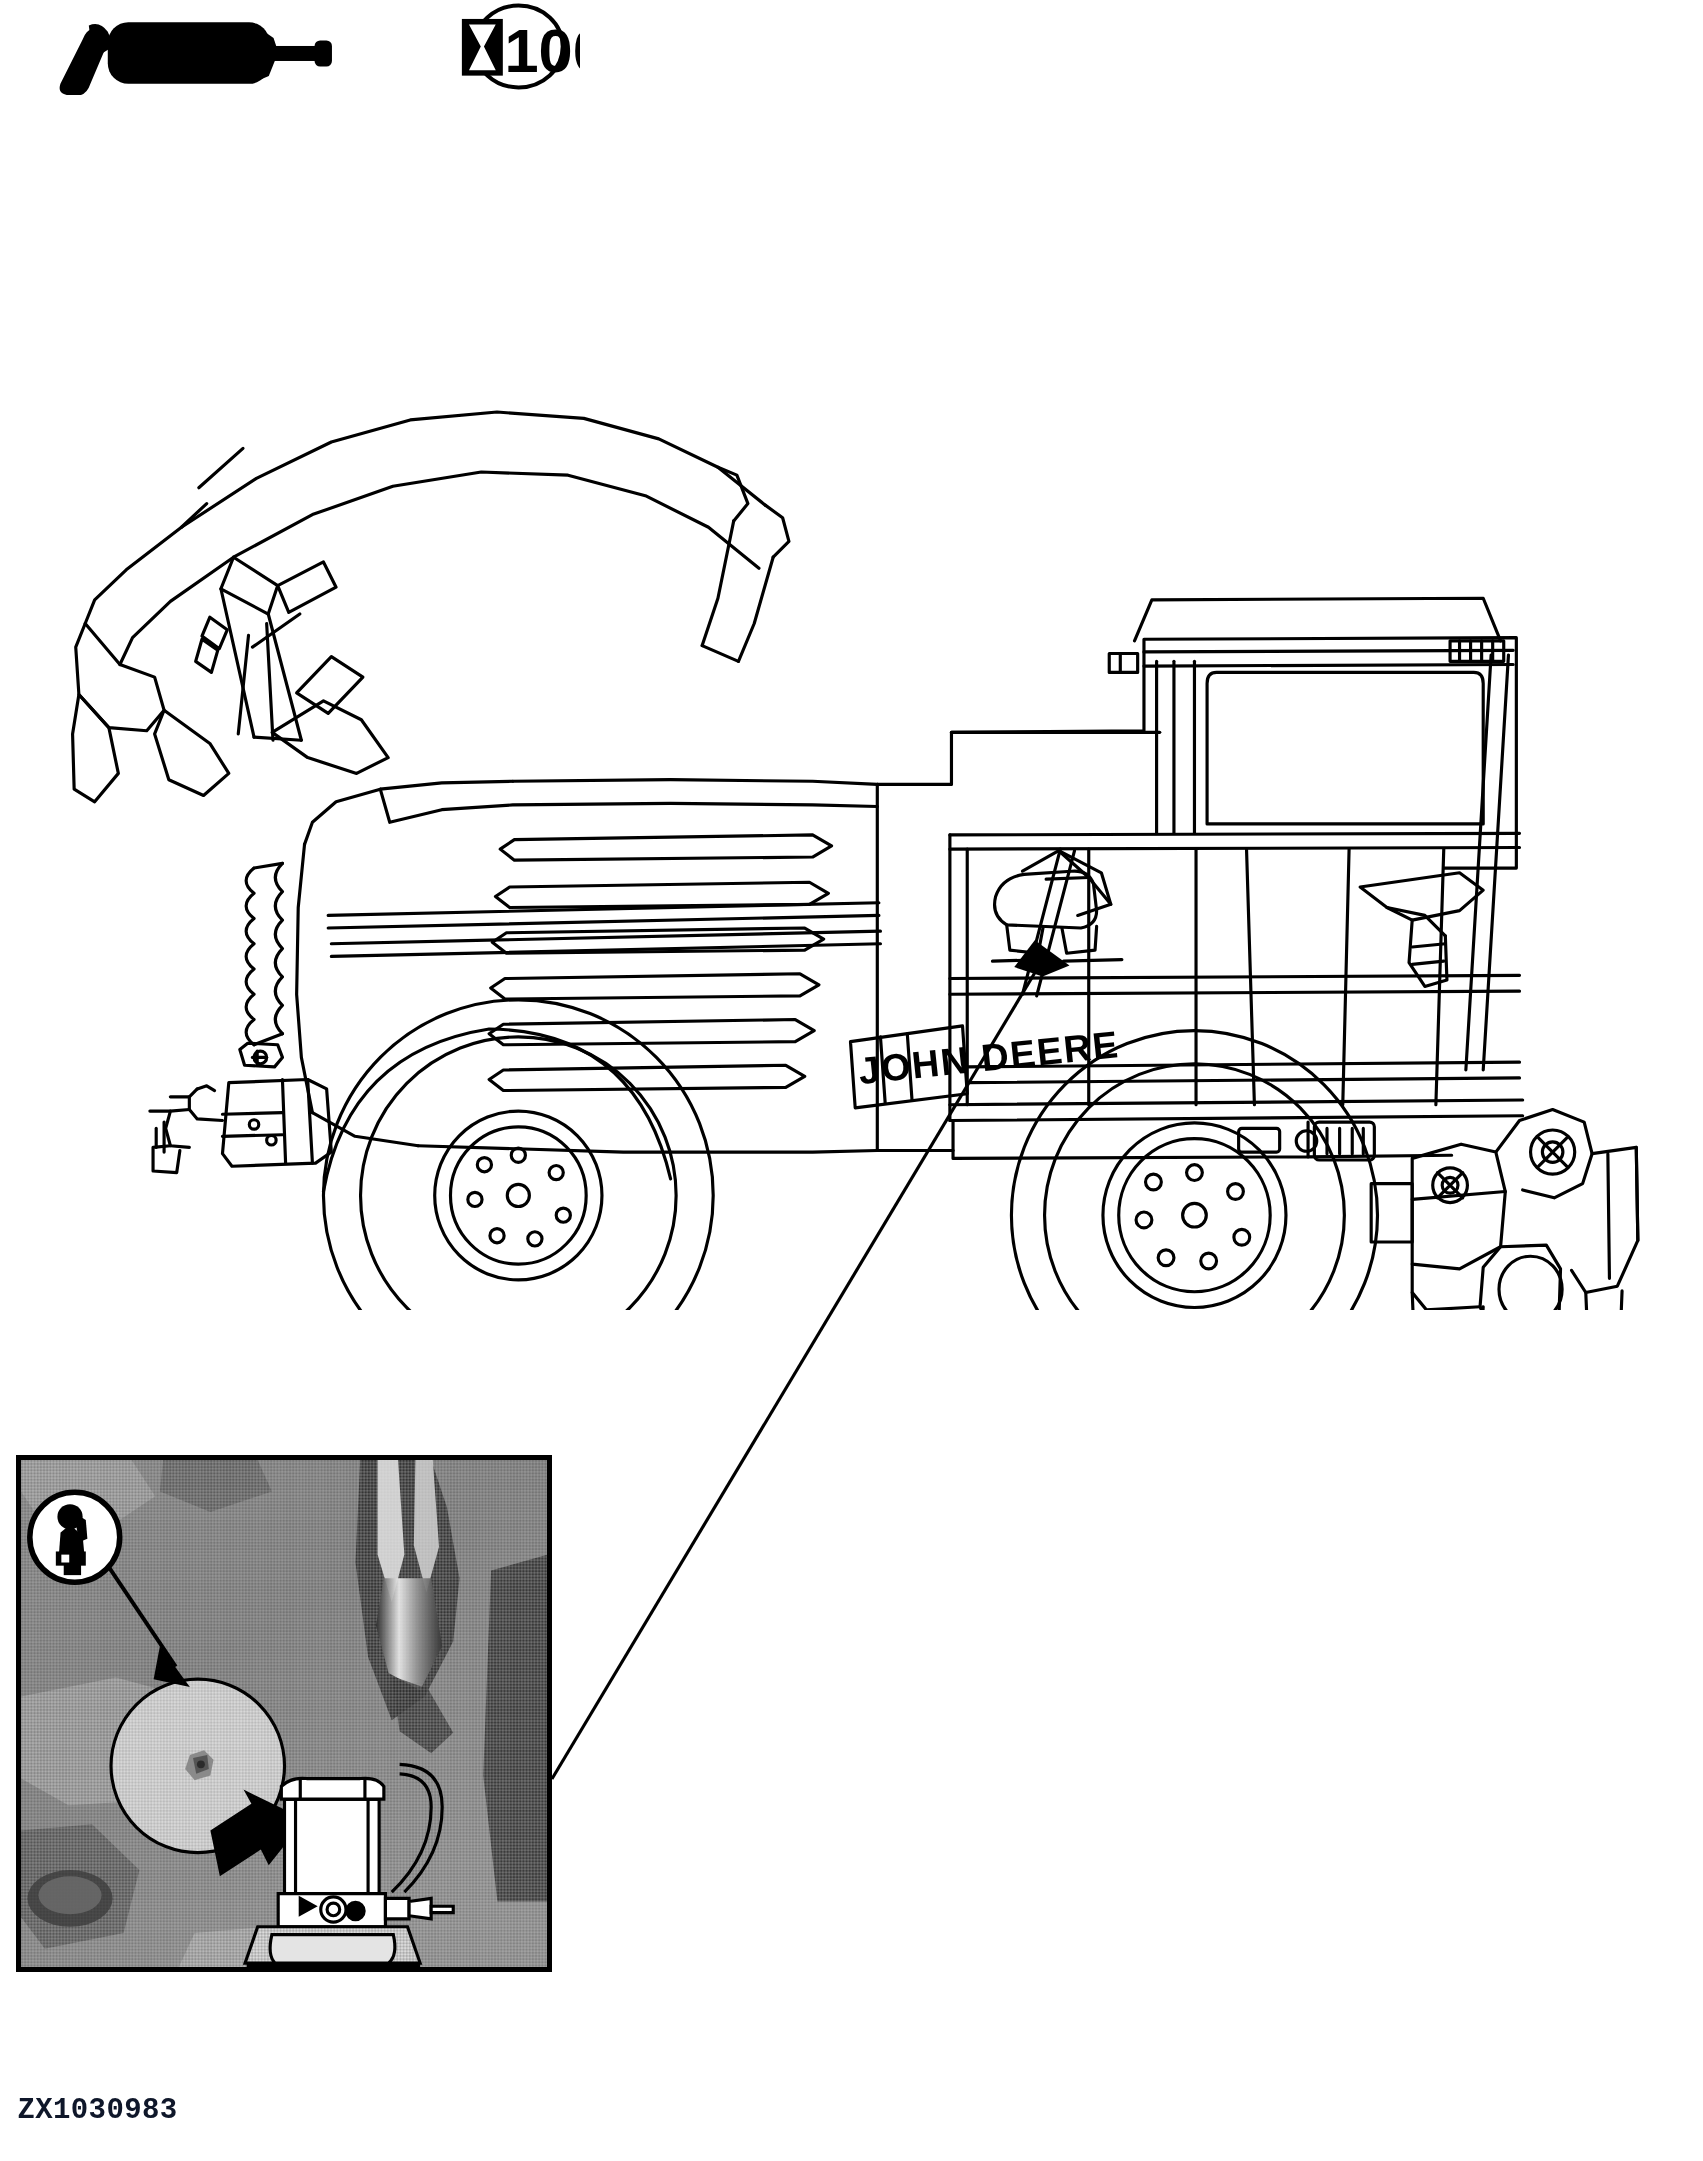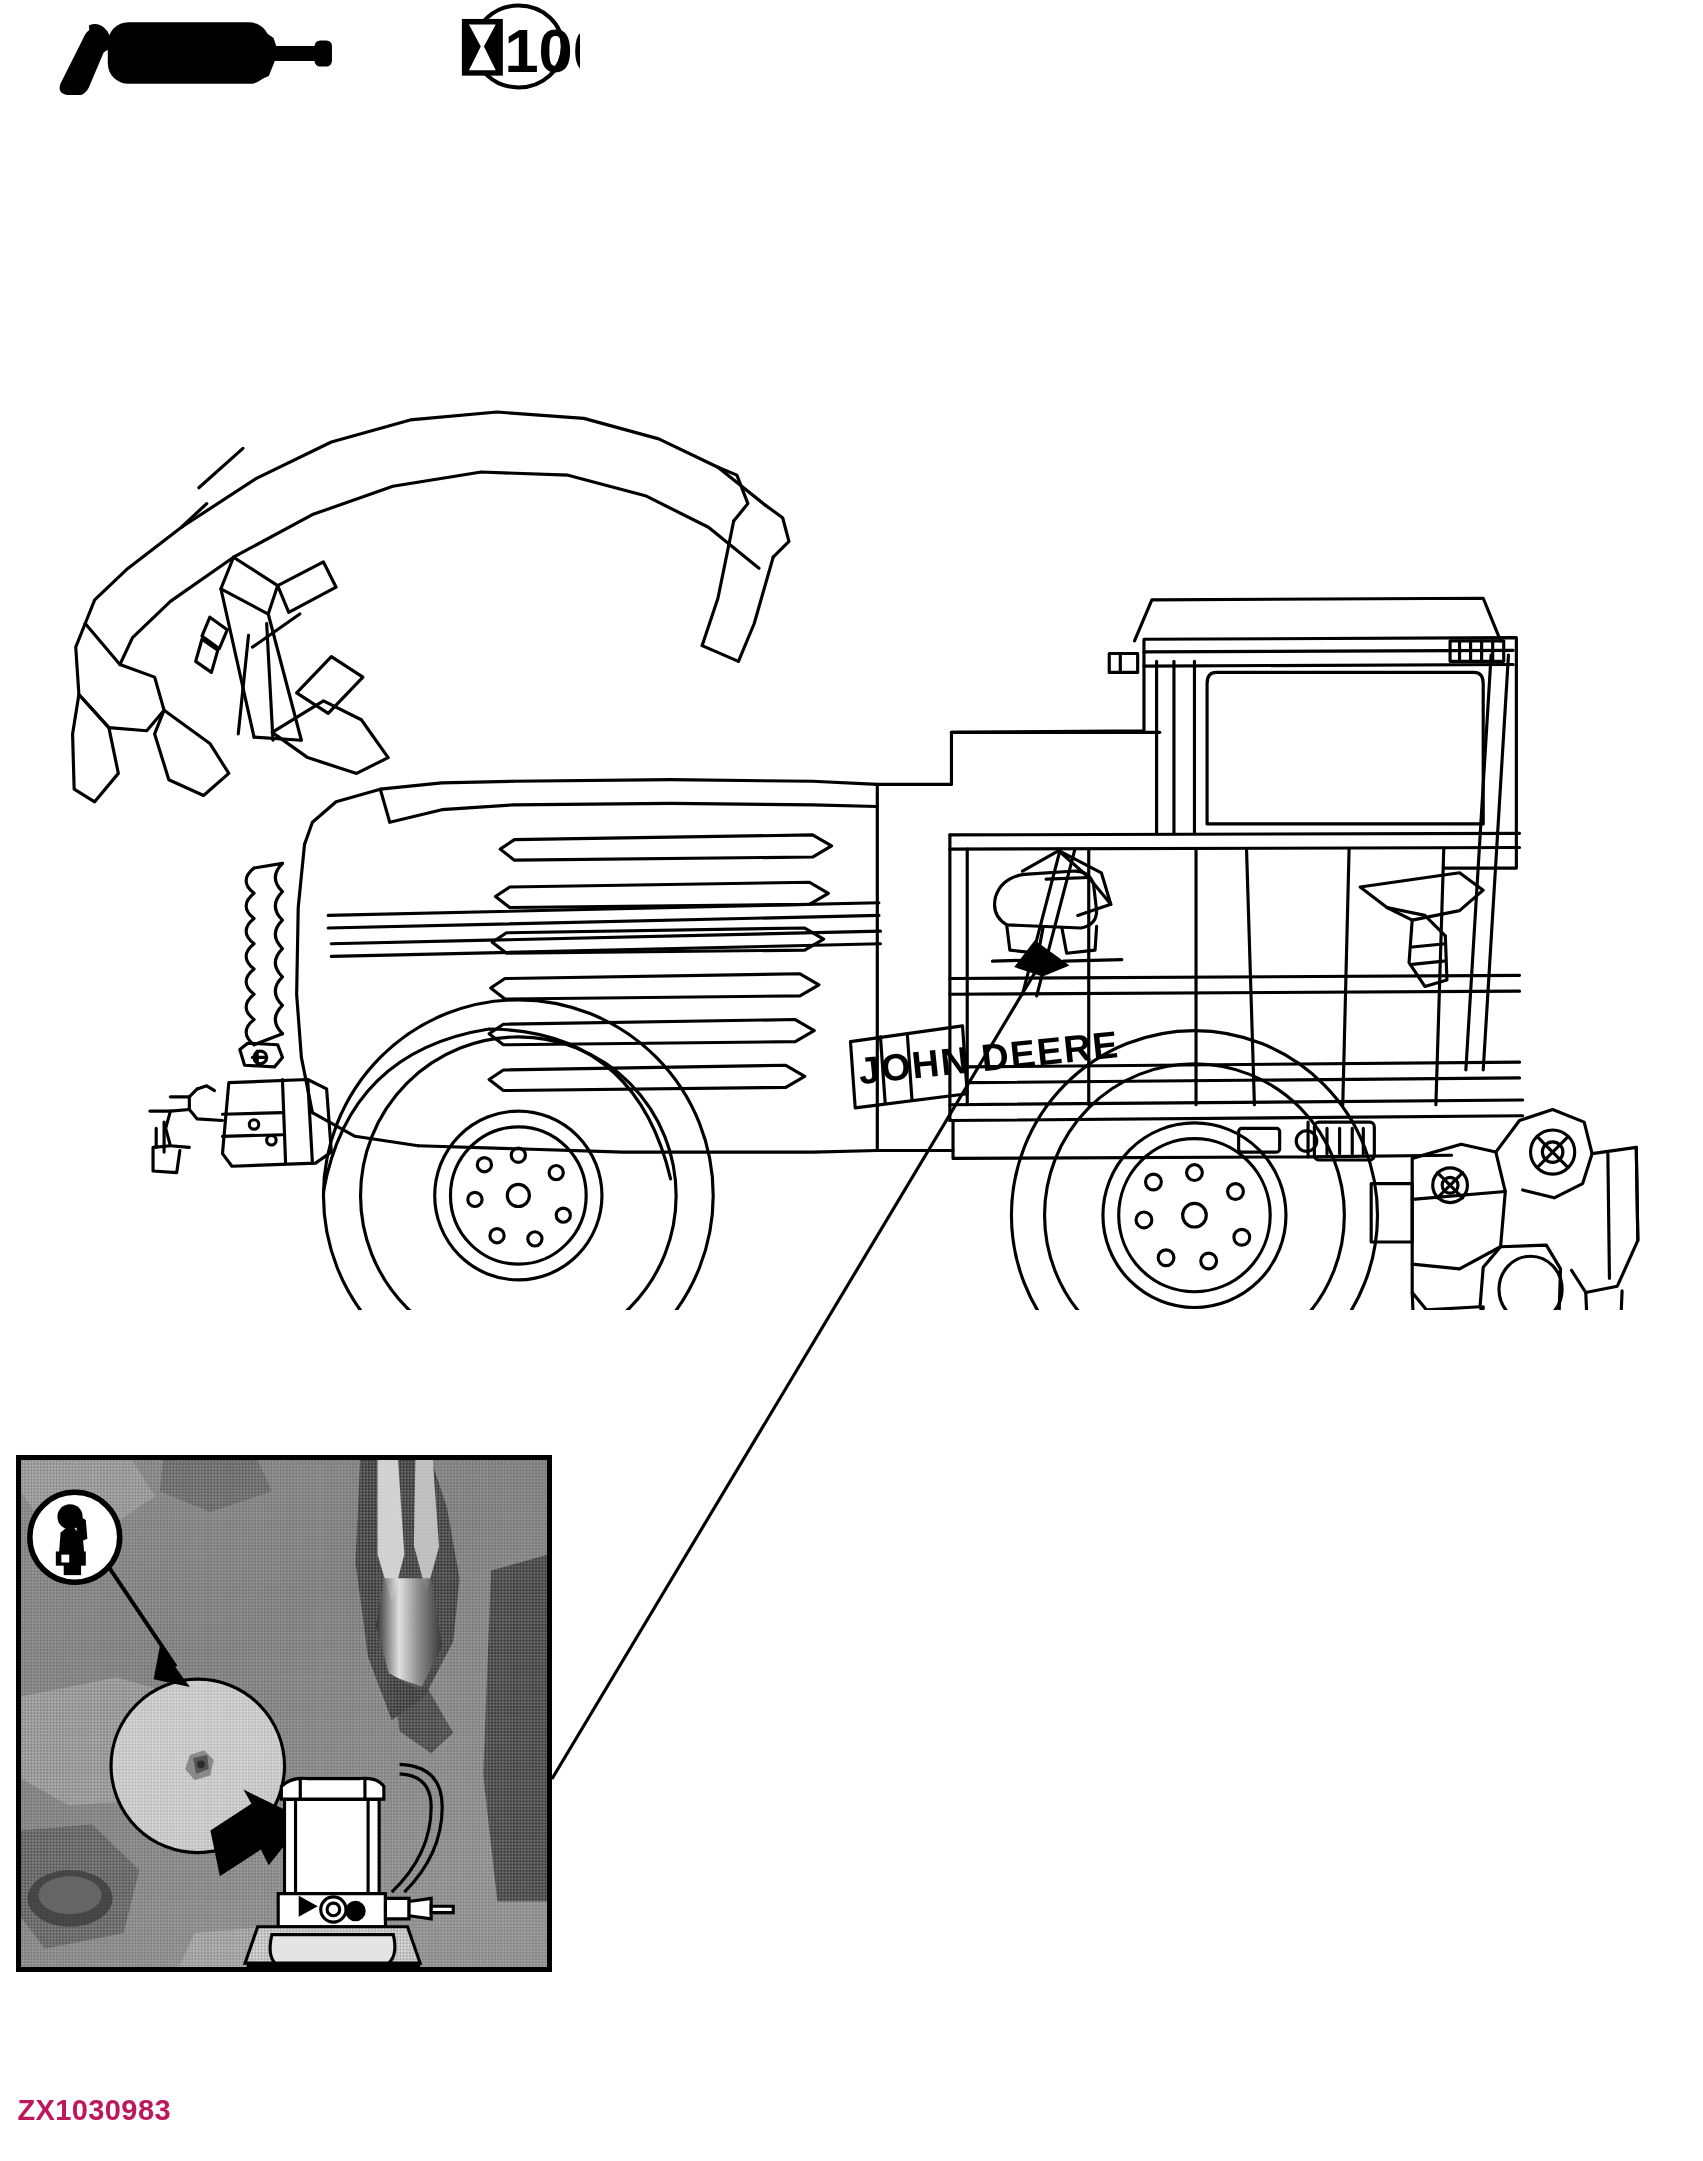--- a/index.html
+++ b/index.html
@@ -28,21 +28,21 @@
     position:absolute;left:16px;top:1455px;width:536px;height:517px;
     border:5.5px solid #000;box-sizing:border-box;
     background:#8f8f8f;overflow:hidden;
   }
   #inset-photo .photo-svg{position:absolute;left:0;top:0;}
 
   
   #figure-caption{
     position:absolute;left:17.4px;top:2094px;
     font-size:29px;font-weight:bold;letter-spacing:0.4px;
-    color:#be185d;font-family:Liberation Sans, sans-serif;
+    color:#0f172a;font-family:Liberation Mono, monospace;
     white-space:nowrap;
   }
   svg{display:block;}
   .ln{fill:none;stroke:#000;}
 </style>
 </head>
 <body>
 
 <div class="page">
 

